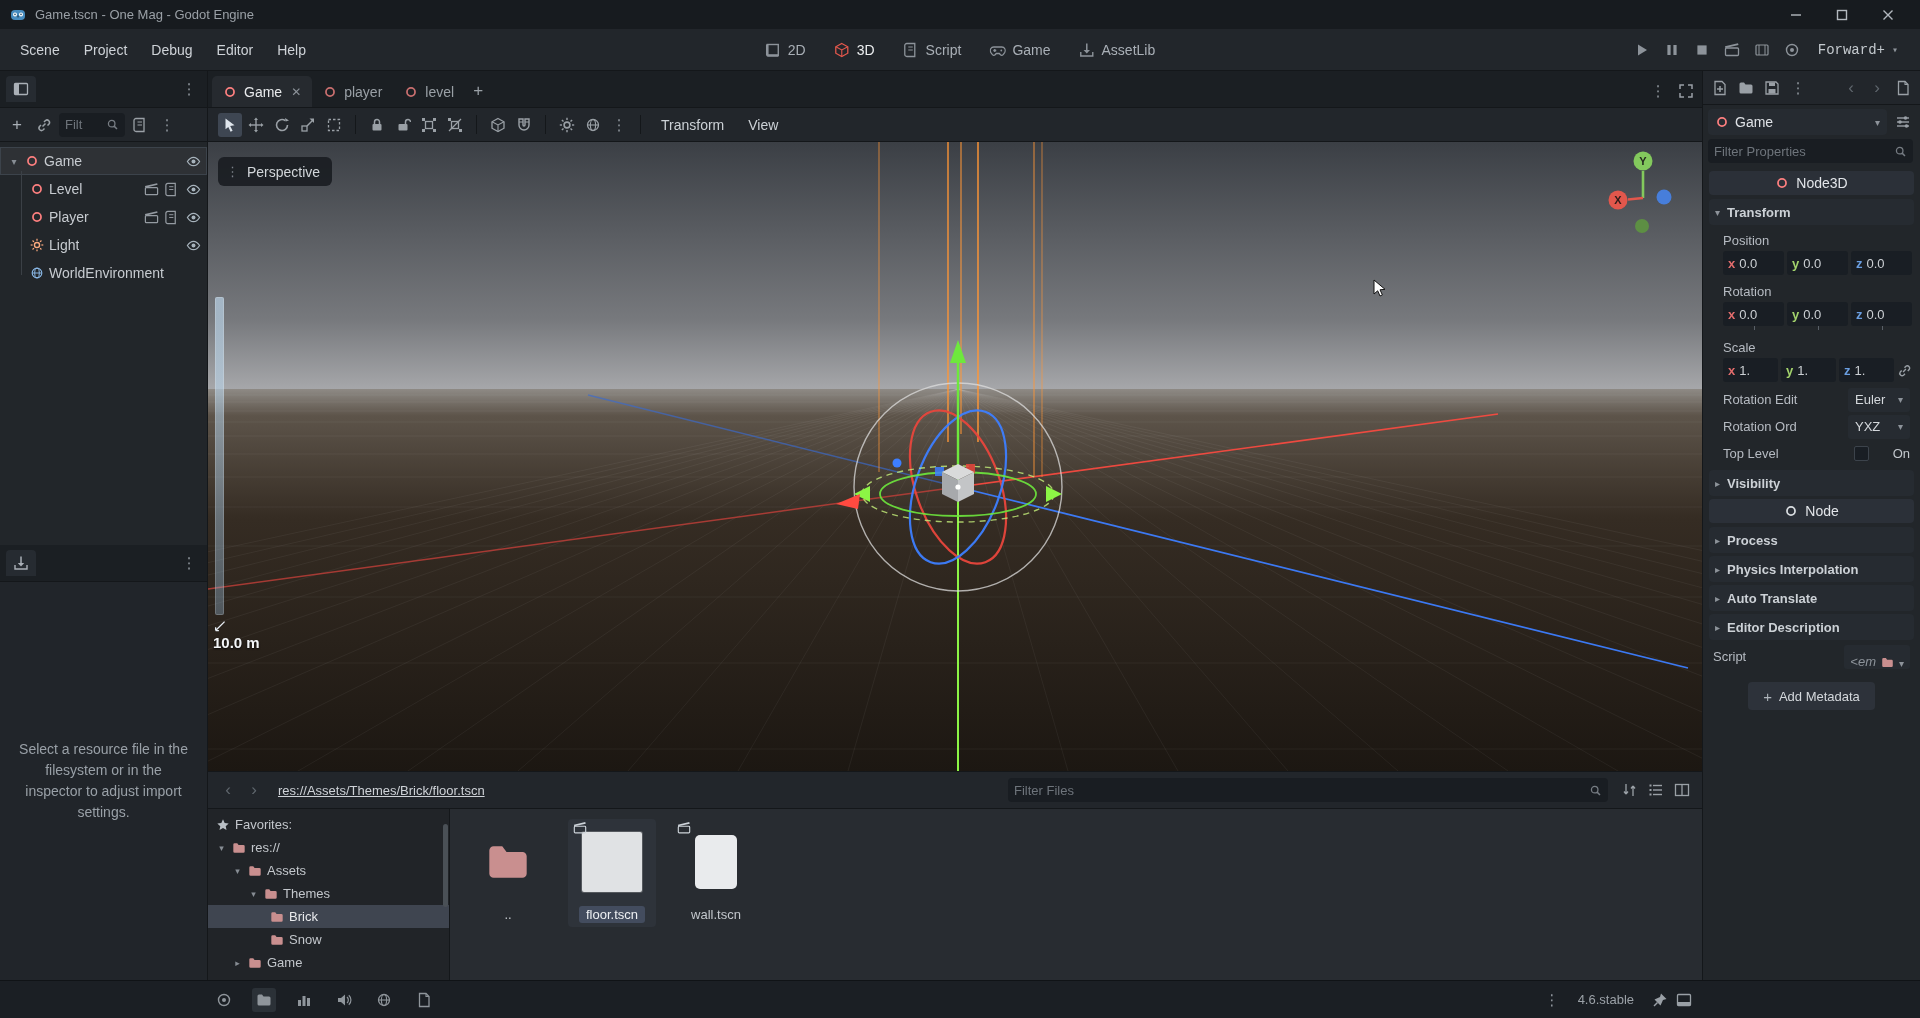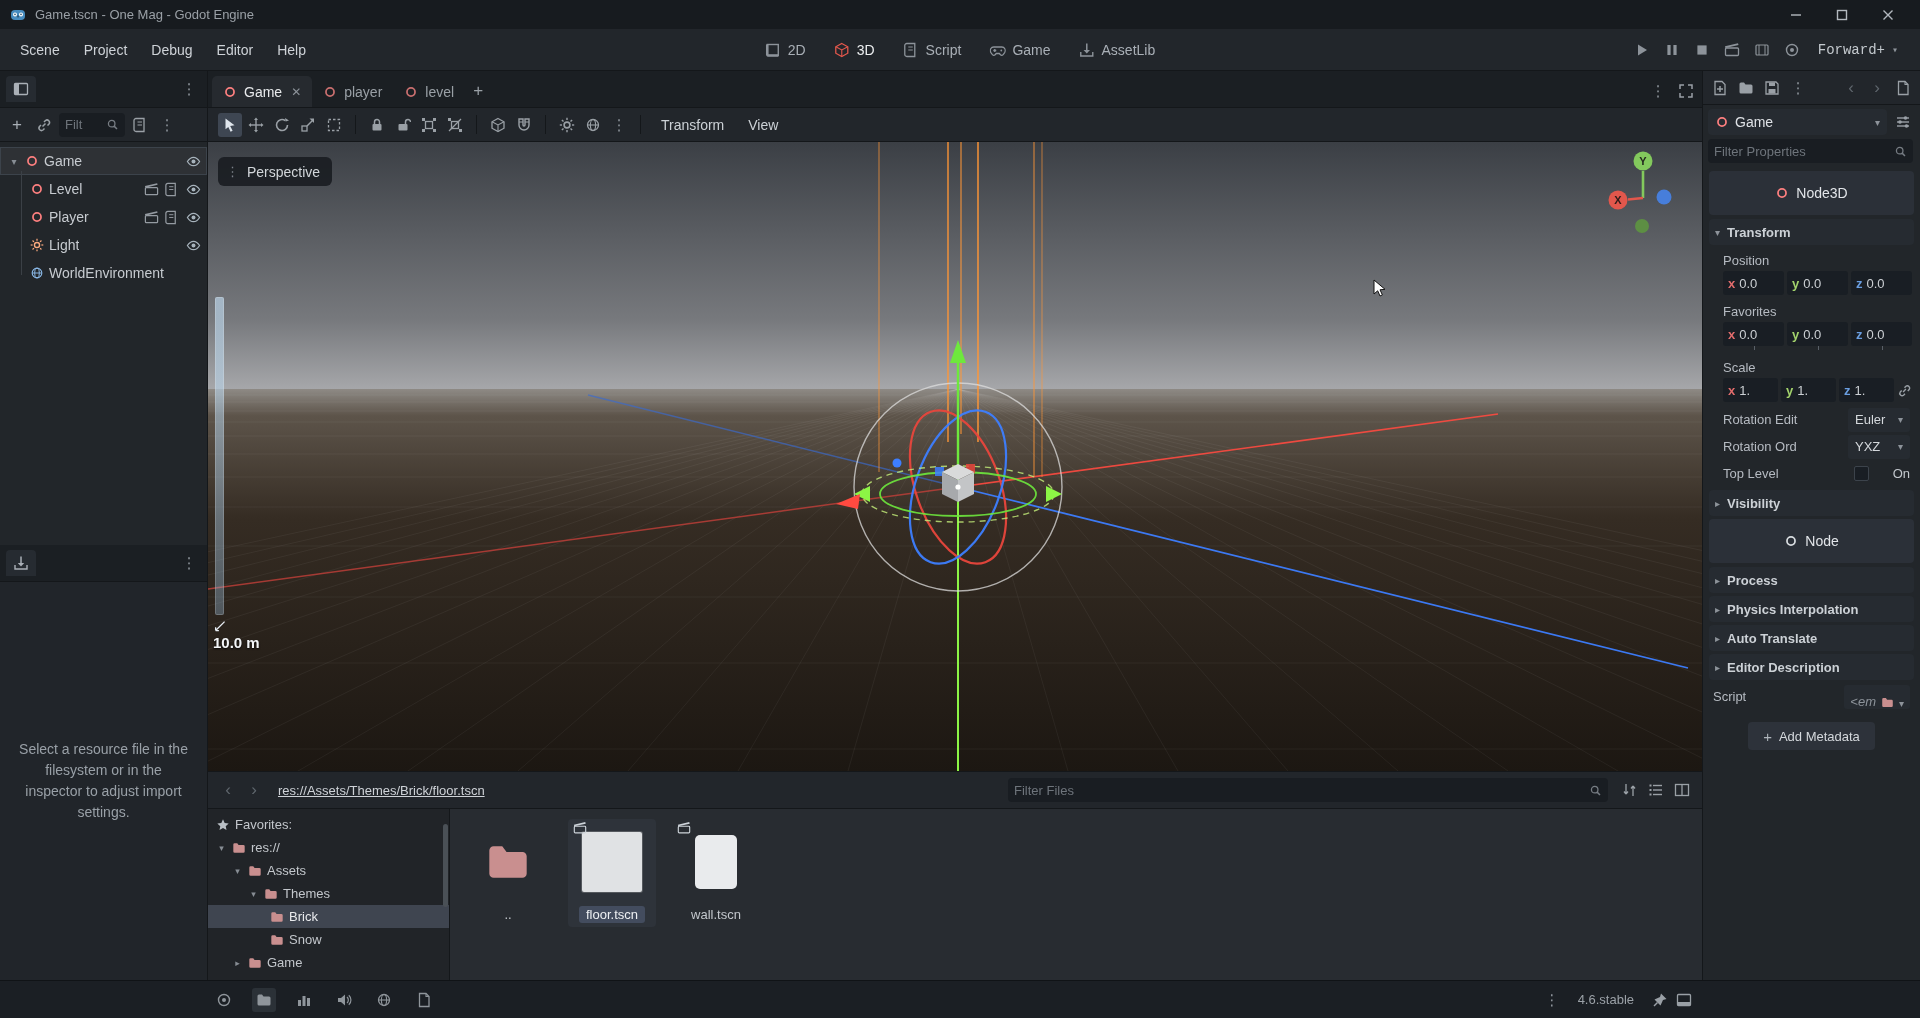--- a/index.html
+++ b/index.html
@@ -110,21 +110,21 @@
   .fname{font-size:13px;color:#c3c7cc;max-width:86px;white-space:nowrap;overflow:hidden;text-overflow:ellipsis;padding:1px 7px;border-radius:3px;}
   .fname.pill{background:#434c5e;color:#eef0f3;}
 
   
   .inspector{width:218px;flex:none;background:#22262a;display:flex;flex-direction:column;border-left:1px solid #14171a;padding:0 0 0 0;}
   .insp-toolbar{height:34px;flex:none;display:flex;align-items:center;gap:2px;padding:0 5px;background:#22262b;border-bottom:1px solid #14171a;}
   .insp-row{display:flex;align-items:center;gap:4px;padding:4px 5px 0 5px;}
   .node-select{flex:1;min-width:0;height:26px;background:#262b31;border-radius:4px;display:flex;align-items:center;gap:6px;padding:0 7px;font-size:14px;color:#dfe2e6;}
   .node-select .ic{width:14px;height:14px;color:#fc7f7f;}
   .insp-scroll{flex:1;min-height:0;overflow:hidden;padding:6px 6px 0 6px;}
-  .class-header{height:44px;background:#2b3038;border-radius:4px;display:flex;align-items:center;justify-content:center;gap:7px;margin:2px 0 4px 0;font-size:14px;color:#e2e5e9;}
+  .class-header{height:24px;background:#2b3038;border-radius:4px;display:flex;align-items:center;justify-content:center;gap:7px;margin:2px 0 4px 0;font-size:14px;color:#e2e5e9;}
   .class-header .ic{width:14px;height:14px;color:#fc7f7f;}
   .class-header .ic.plain{color:#d8dce0;}
   .section{display:flex;align-items:center;gap:7px;height:26px;padding:0 6px;background:#262b31;border-radius:4px;margin:3px 0;color:#ccd1d6;font-weight:bold;font-size:13px;}
   .section .arr{font-size:10px;color:#8d939a;font-weight:normal;}
   .plabel{font-size:13px;color:#b6bbc2;padding:5px 2px 3px 14px;}
   .vecrow{display:flex;gap:3px;padding:0 2px 4px 14px;align-items:center;}
   .nfield{flex:1;min-width:0;height:24px;background:#191e24;border-radius:3px;display:flex;align-items:center;gap:4px;padding:0 5px;font-size:13px;}
   .nfield .axl{font-weight:bold;}
   .axl.x{color:#e06c6c;}.axl.y{color:#a3d36c;}.axl.z{color:#6a9ee0;}
   .nval{color:#ccd0d4;}
@@ -1015,21 +1015,21 @@
           <div class="nfield">
               <span class="axl y">y</span>
               <span class="nval">0.0</span>
             </div>
           <div class="nfield">
               <span class="axl z">z</span>
               <span class="nval">0.0</span>
             </div>
         </div>
 
-        <div class="plabel">Favorites</div>
+        <div class="plabel">Rotation</div>
         <div class="vecrow" style="padding-bottom:0">
           <div class="nfield">
               <span class="axl x">x</span>
               <span class="nval">0.0</span>
             </div>
           <div class="nfield">
               <span class="axl y">y</span>
               <span class="nval">0.0</span>
             </div>
           <div class="nfield">

